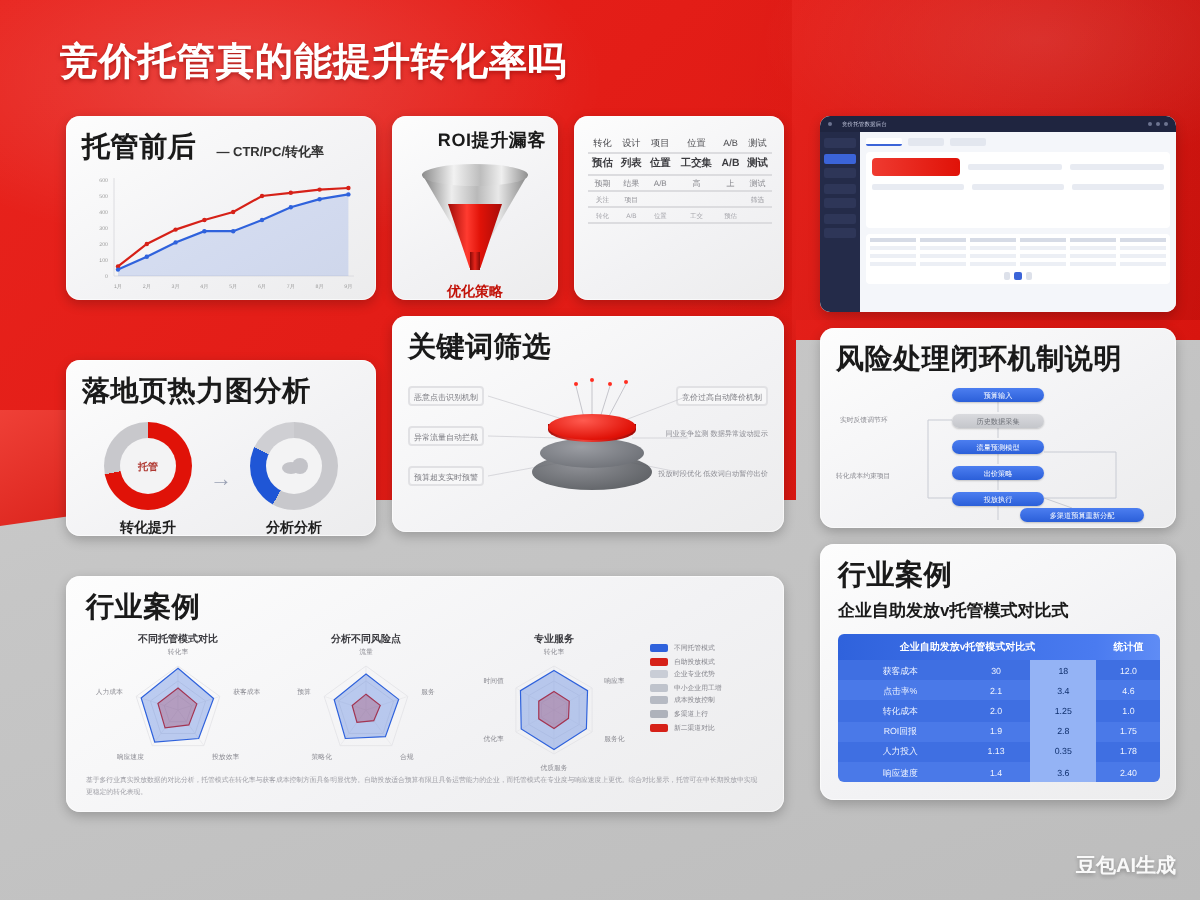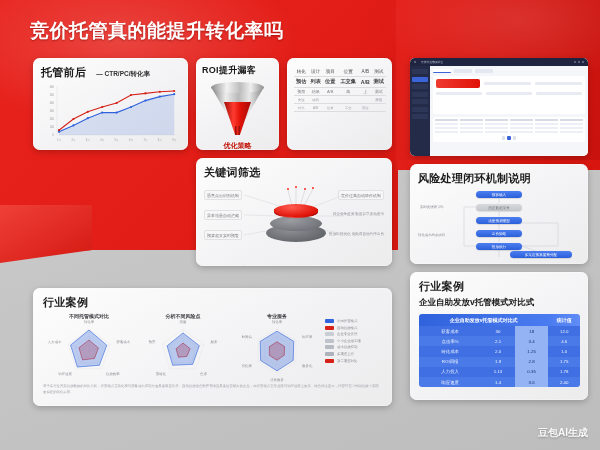--- a/index.html
+++ b/index.html
@@ -49,36 +49,36 @@
 
   
   .card {
     position:absolute;
     background: linear-gradient(150deg,#fdfdfd 0%,#f2f2f4 60%,#ececed 100%);
     border-radius: 7px;
     box-shadow: 0 2px 6px rgba(0,0,0,.22), 0 0 0 .5px rgba(255,255,255,.6) inset;
     overflow:hidden;
   }
   .card-title {
-    font-size:11px; font-weight:bold; color:#1a1a1a; letter-spacing:.3px;
+    font-size:14px; font-weight:bold; color:#1a1a1a; letter-spacing:.3px;
     white-space:nowrap;
   }
 
   
   #card-line { left:33px; top:58px; width:155px; height:92px; padding:7px 8px 4px 8px; }
   .line-head { display:flex; align-items:baseline; gap:10px; margin-bottom:3px; }
   .legend-inline { font-size:6.5px; color:#333; font-weight:bold; }
   .plot { position:relative; width:139px; height:63px; }
   .plot svg { display:block; }
   .ytick { font-size:2.6px; fill:#9b9b9b; }
   .xtick { font-size:2.6px; fill:#9b9b9b; }
 
   
   #card-funnel { left:196px; top:58px; width:83px; height:92px; padding:6px; }
-  #card-funnel .card-title { font-size:9px; text-align:left; }
+  #card-funnel .card-title { font-size:9px; text-align:right; }
   .funnel-wrap { position:relative; width:71px; height:60px; margin-top:3px; }
   .funnel-cap {
     position:absolute; left:9px; top:2px; width:53px; height:11px; border-radius:50%;
     background: linear-gradient(90deg,#8c8c8c,#f2f2f2 30%,#bdbdbd 55%,#efefef 75%,#8f8f8f);
   }
   .funnel-body {
     position:absolute; left:9px; top:7px; width:53px; height:40px;
     background: linear-gradient(90deg,#7d7d7d,#ededed 28%,#b9b9b9 52%,#e8e8e8 72%,#848484);
     clip-path: polygon(0 0, 100% 0, 56% 100%, 44% 100%);
   }
@@ -475,20 +475,42 @@
       <div class="disc-mid"></div>
       <div class="disc-wall"></div>
       <div class="disc-top"></div>
     </div>
     <div class="risk-foot">
       <span>· 中间层多层级防护体系</span>
       <span>· 风险处理闭环机制说明</span>
     </div>
   </div>
 
+  <div class="card" id="card-heat">
+    <div class="card-title">落地页热力图分析</div>
+    <div class="donuts">
+      <div class="donut-col">
+        <div class="donut donut-red">
+          <div class="hole">
+            <span>托管</span>
+          </div>
+        </div>
+        <div class="donut-cap">转化提升</div>
+      </div>
+      <div class="arrow-mid">→</div>
+      <div class="donut-col">
+        <div class="donut donut-blue">
+          <div class="hole">
+            <span class="cloud"></span>
+          </div>
+        </div>
+        <div class="donut-cap">分析分析</div>
+      </div>
+    </div>
+  </div>
 
   <div class="card" id="card-budget">
     <div class="card-title">风险处理闭环机制说明</div>
     <div class="flow">
       <svg style="position:absolute;left:0;top:0" width="162" height="74">
         <line x1="81" y1="9" x2="81" y2="14" stroke="#c8cbd3" stroke-width="0.5"></line>
         <line x1="81" y1="22" x2="81" y2="27" stroke="#c8cbd3" stroke-width="0.5"></line>
         <line x1="81" y1="35" x2="81" y2="40" stroke="#c8cbd3" stroke-width="0.5"></line>
         <line x1="81" y1="48" x2="81" y2="53" stroke="#c8cbd3" stroke-width="0.5"></line>
         <line x1="81" y1="61" x2="81" y2="68" stroke="#c8cbd3" stroke-width="0.5"></line>

